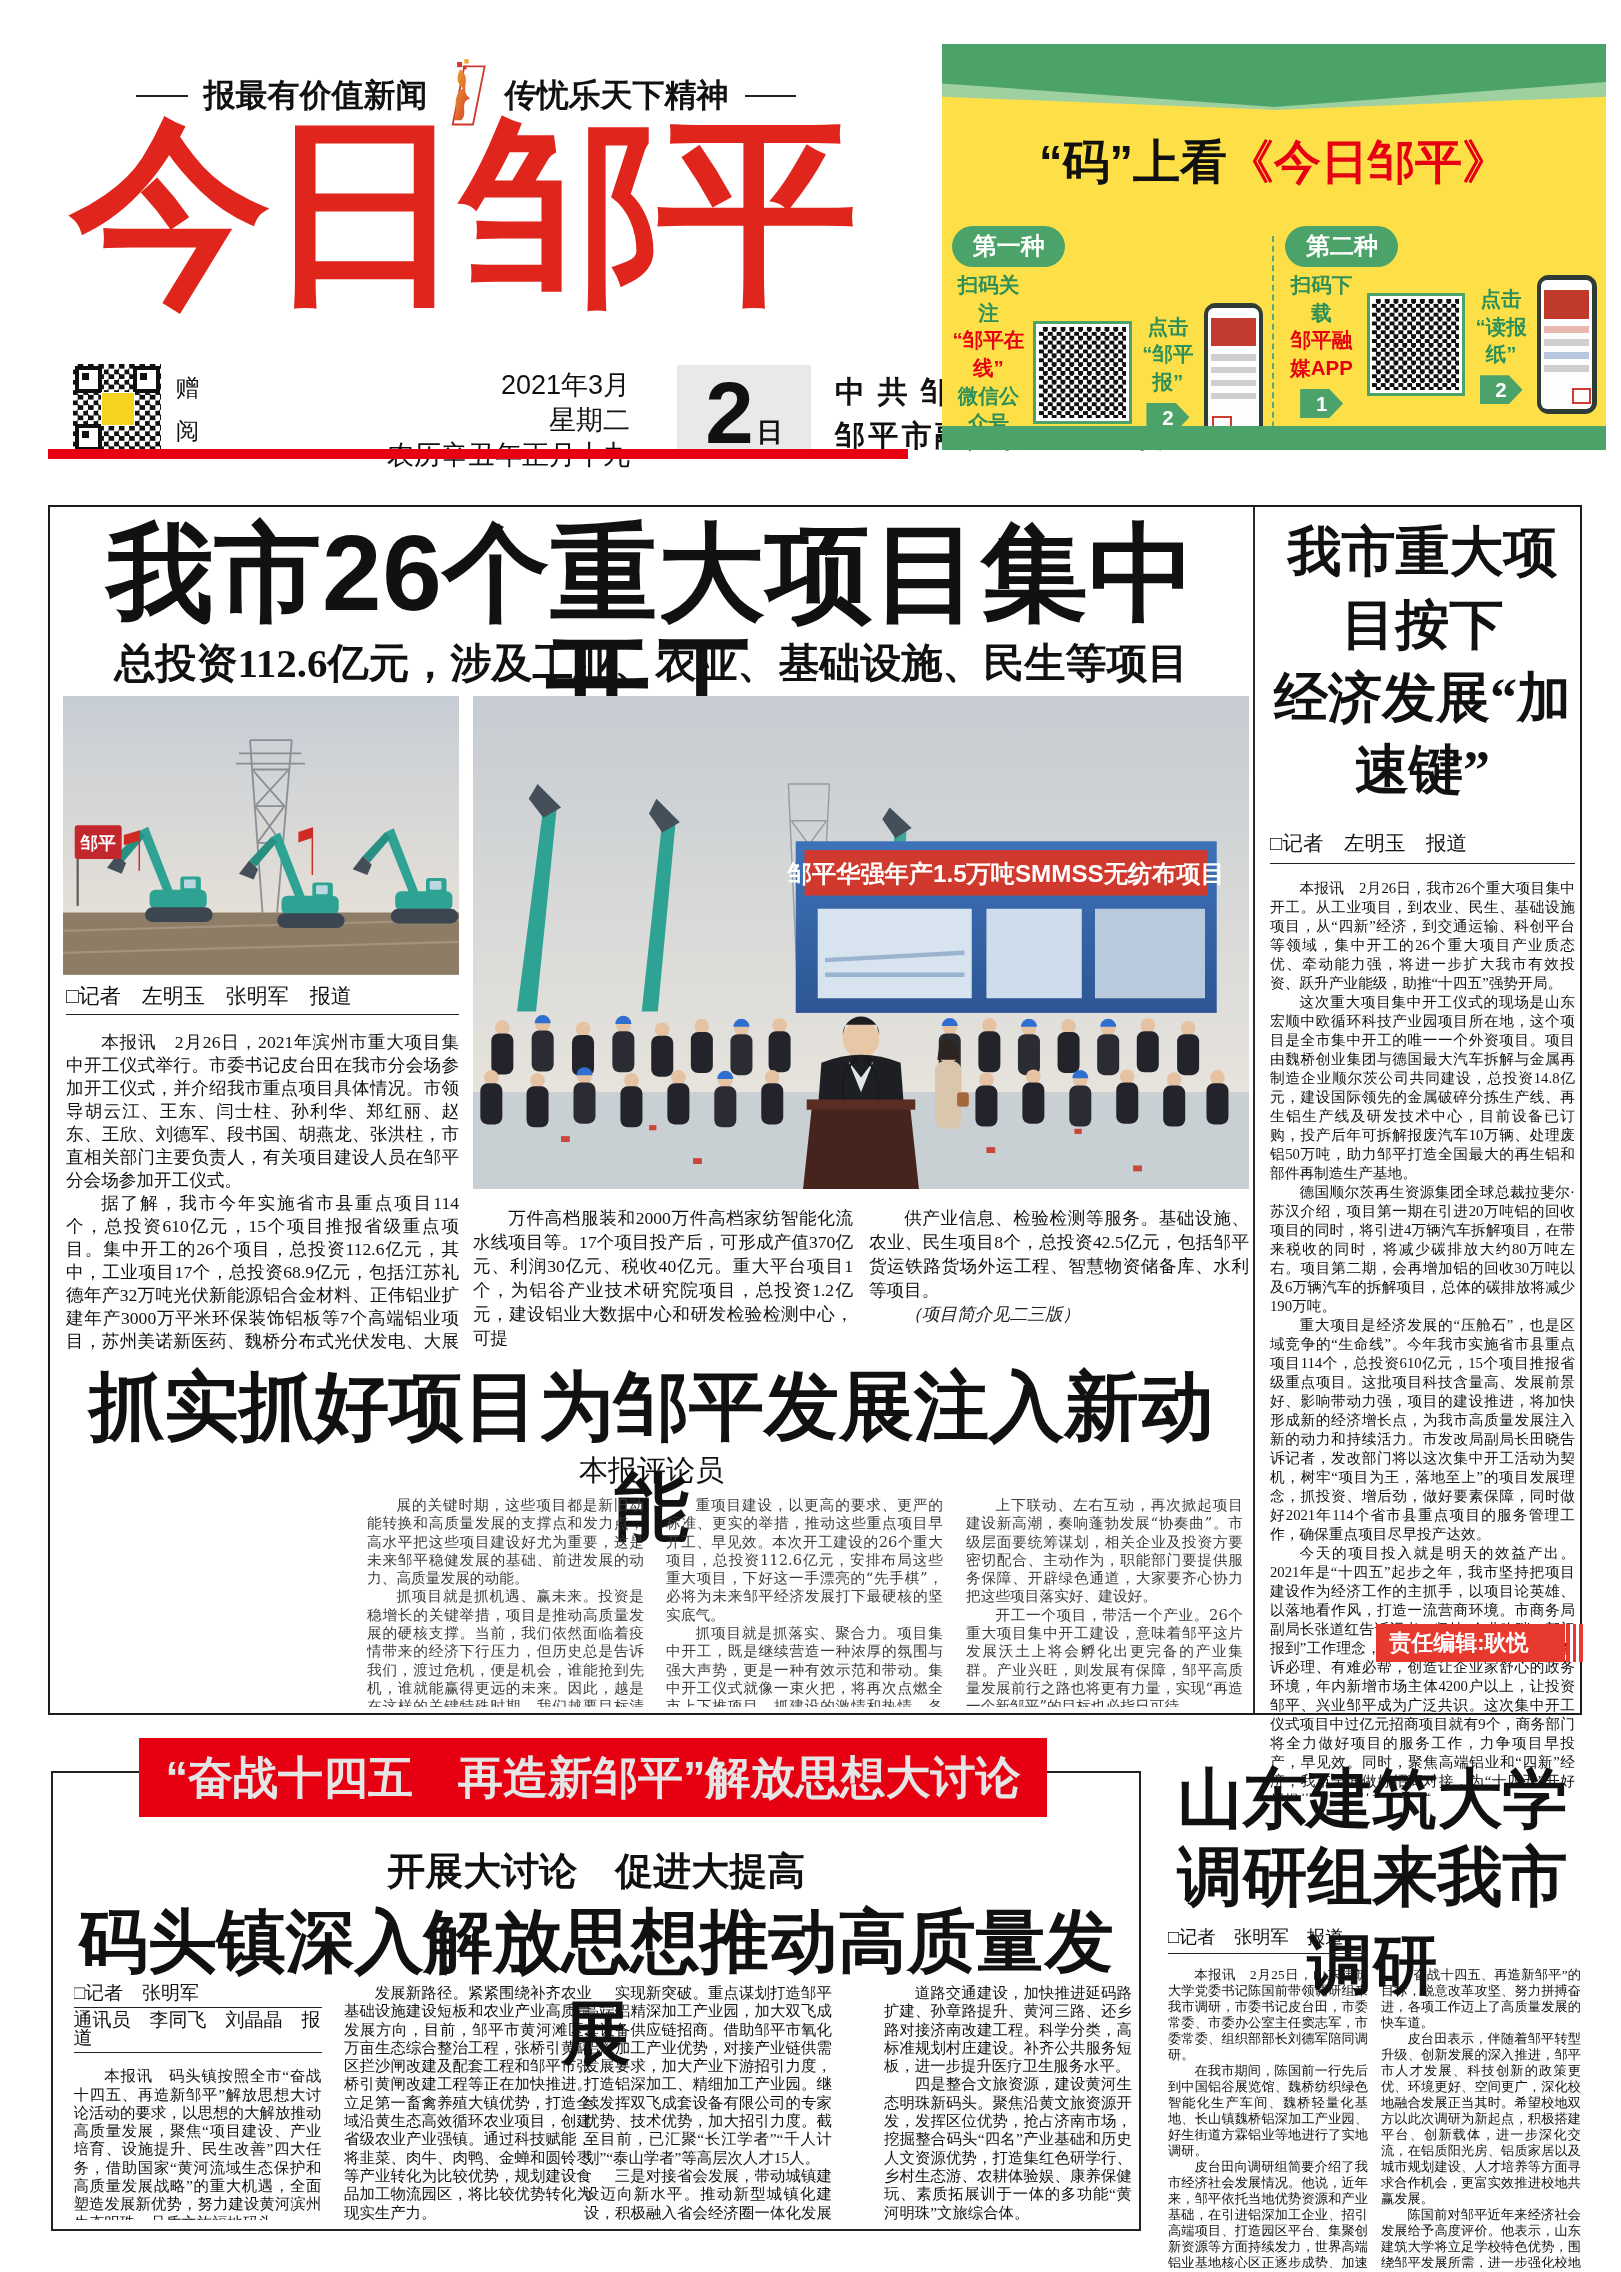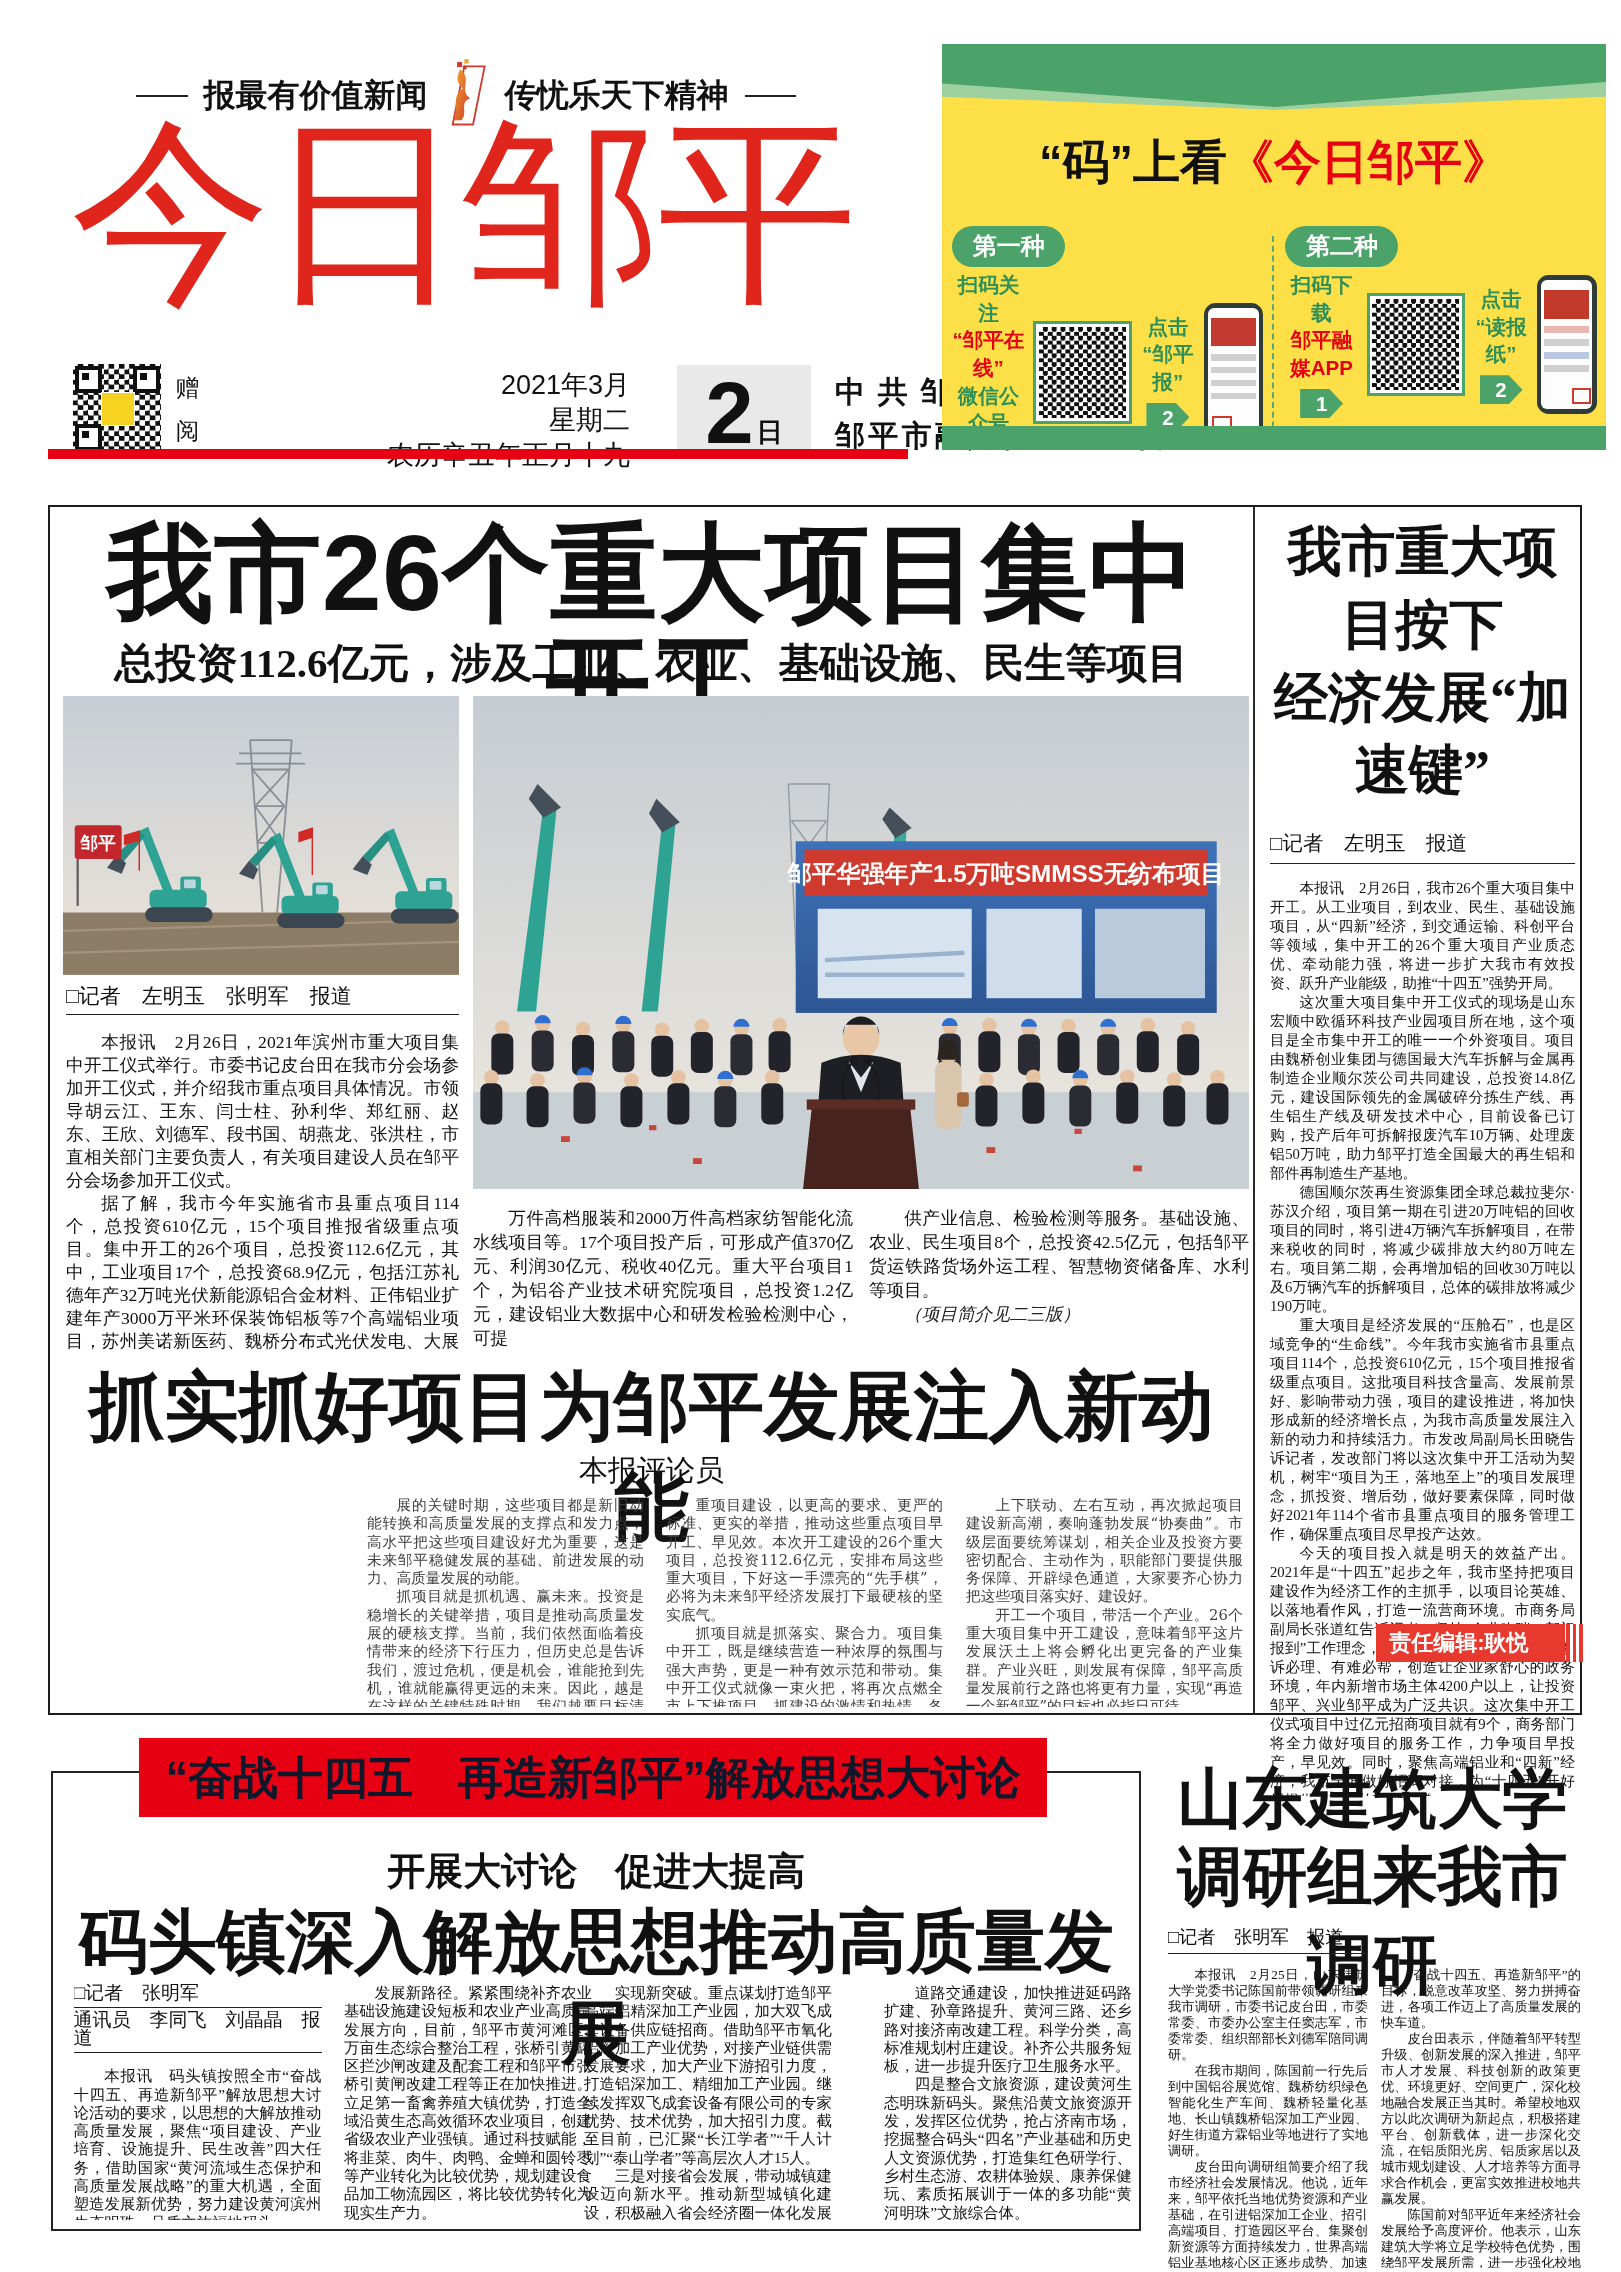--- a/index.html
+++ b/index.html
@@ -4,21 +4,21 @@
 <style>
   html,body{margin:0;padding:0;background:#9a9a9a;}
   .page{position:relative;width:1622px;height:2273px;background:#ffffff;margin:0 auto;
         font-family:"Liberation Serif",serif;color:#111;overflow:hidden;}
   .abs{position:absolute;}
   
   .tagline-row{left:136px;top:59px;width:660px;display:flex;align-items:center;gap:16px;}
   .tag-line{flex:1;border-top:2.2px solid #222;height:0;}
   .tag-text{font-size:32px;font-weight:700;white-space:nowrap;font-family:"Liberation Sans",sans-serif;}
   .masthead{left:40px;top:109px;width:844px;text-align:center;font-size:200px;line-height:1.05;
-            font-weight:400;color:#e0251c;letter-spacing:-4.4px;font-family:"Liberation Serif",serif;}
+            font-weight:700;color:#e0251c;letter-spacing:-4.4px;font-family:"Liberation Serif",serif;}
   .qr{background:repeating-conic-gradient(#101010 0% 25%,#ffffff 0% 50%) 0 0/10.3px 10.3px;position:relative;}
   .qr .fnd{position:absolute;width:19px;height:19px;border:4.4px solid #101010;background:#fff;}
   .qr .fnd i{position:absolute;left:3.7px;top:3.7px;width:7.3px;height:7.3px;background:#101010;display:block;}
   .qr .fnd.tl{left:1.5px;top:1.5px}.qr .fnd.tr{right:1.5px;top:1.5px}.qr .fnd.bl{left:1.5px;bottom:1.5px}
   .gift-qr{left:73px;top:364px;width:88px;height:88px;}
   .gift-qr .logo{position:absolute;left:28px;top:28px;width:32px;height:32px;background:#f6d321;border:1.5px solid #fff;}
   .gift-label{left:175px;top:367px;width:25px;font-size:23.5px;line-height:43px;text-align:center;}
   .issue-date{left:322px;top:368px;width:308px;text-align:right;font-size:27px;line-height:1.3;
               font-family:"Liberation Sans",sans-serif;font-weight:500;}
   .day-box{left:677px;top:365px;width:134px;height:94px;background:#e9e9e9;display:flex;
@@ -76,21 +76,21 @@
   .editor-badge .stripes{position:absolute;right:-19px;top:0;height:100%;width:17.6px;
      background:repeating-linear-gradient(90deg,#e8392f 0 3.7px,#fff 3.7px 6.6px);}
   .comm-title{position:absolute;left:11px;top:850px;width:1181px;text-align:center;font-size:75px;
               font-weight:900;font-family:"Liberation Sans",sans-serif;}
   .comm-author{position:absolute;left:11px;top:944px;width:1181px;text-align:center;font-size:29px;
                font-family:"DejaVu Serif",serif;}
   .comm-col{position:absolute;top:989px;width:277px;height:211px;overflow:hidden;font-size:14.7px;
             line-height:18.3px;color:#3d3d3d;font-family:"DejaVu Serif",serif;}
   
   .bl-box{left:51px;top:1771px;width:1090px;height:460px;border:2.2px solid #222;box-sizing:border-box;}
-  .bl-banner{left:139px;top:1738px;width:908px;height:79px;background:#e60012;color:#0f172a;display:flex;
+  .bl-banner{left:139px;top:1738px;width:908px;height:79px;background:#e60012;color:#e5e5e5;display:flex;
              align-items:center;justify-content:center;font-size:45px;font-weight:900;
              font-family:"Liberation Sans",sans-serif;z-index:3;}
   .bl-kicker{position:absolute;left:14.7px;top:73px;width:1057px;text-align:center;font-size:38px;font-weight:700;}
   .bl-headline{position:absolute;left:14.7px;top:123px;width:1057px;text-align:center;font-size:69px;
                font-weight:900;font-family:"Liberation Sans",sans-serif;}
   .bl-col{position:absolute;top:211px;width:248px;height:236px;overflow:hidden;font-size:15.4px;line-height:18.3px;}
   .bl-byline{font-size:19px;border-bottom:1.5px solid #222;padding-bottom:4.4px;margin-bottom:2.9px;}
   .bl-byline.second{margin-bottom:14.7px;}
   
   .br-h1{left:1167px;top:1755px;width:411px;text-align:center;font-size:65px;font-weight:900;

